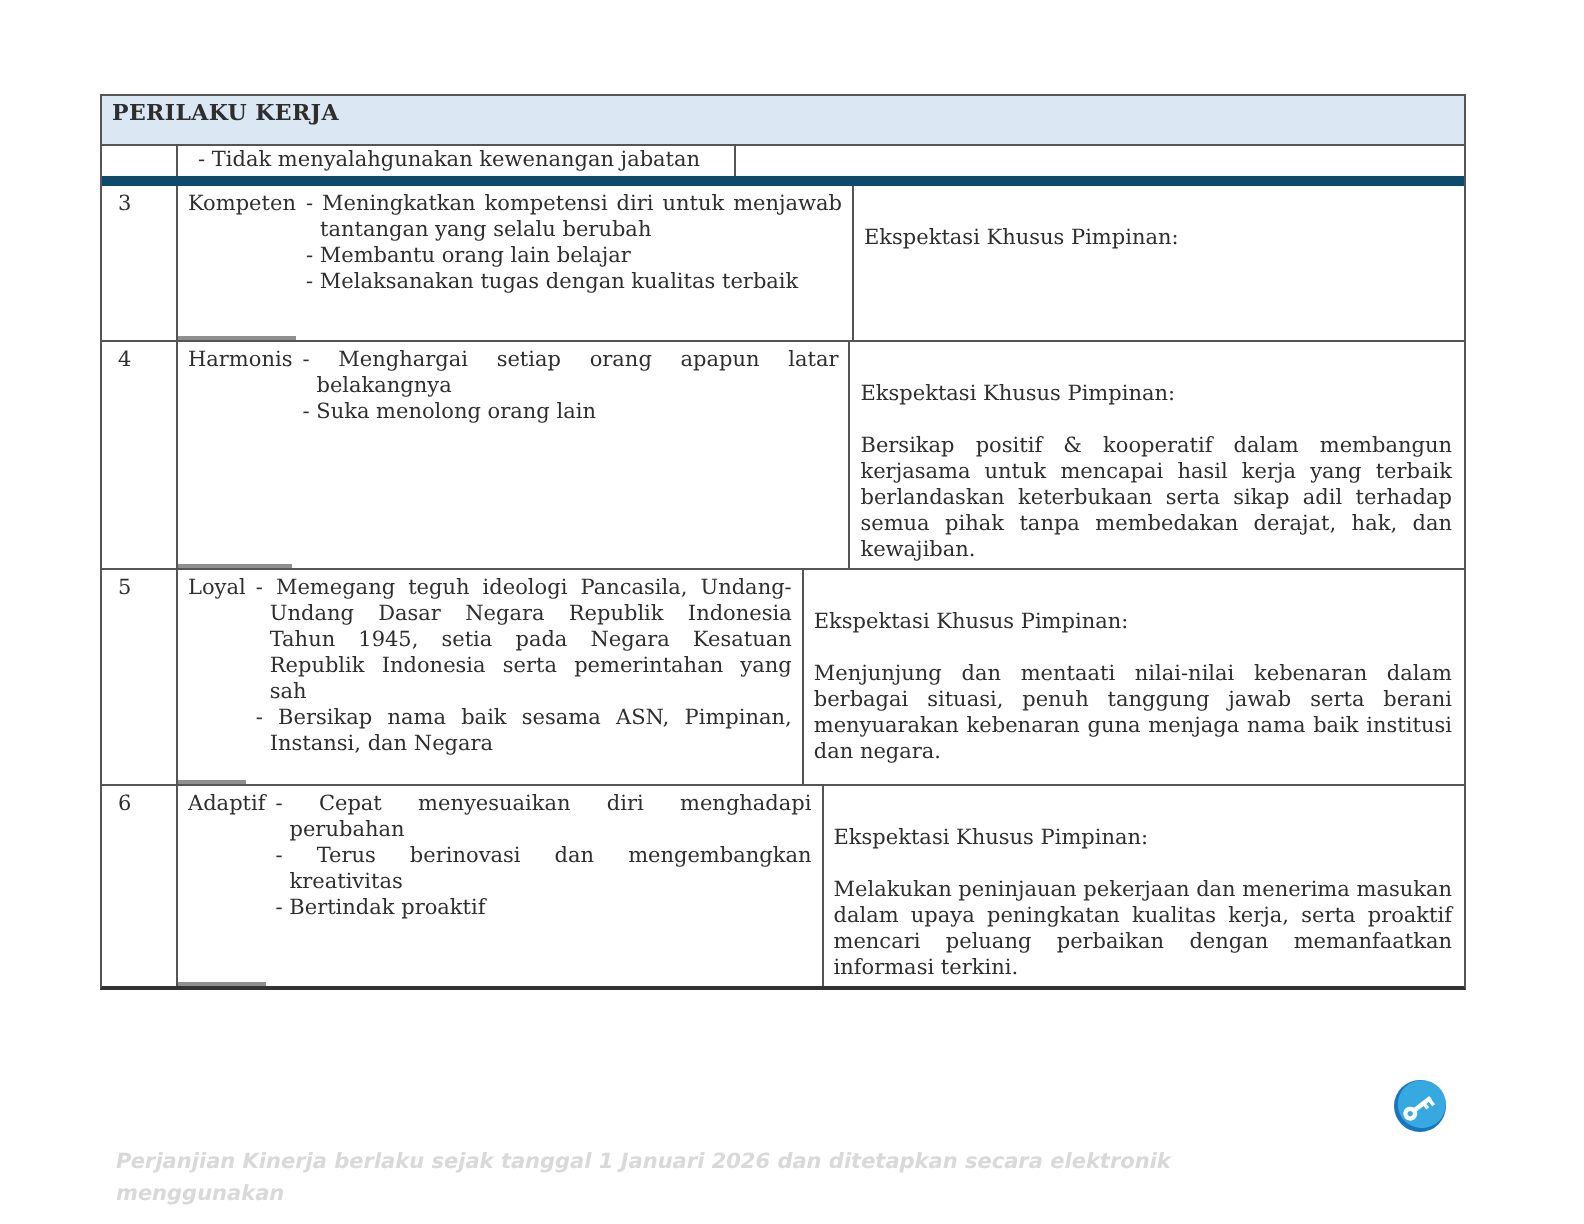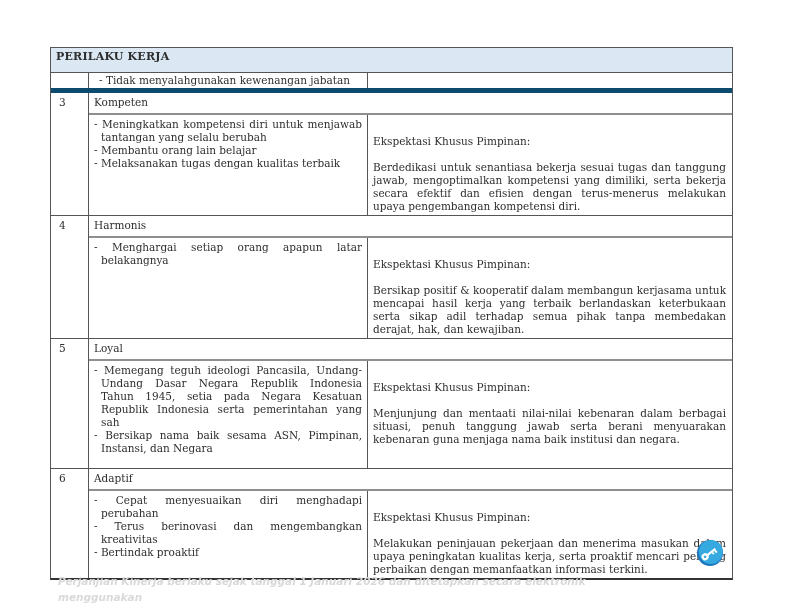--- a/index.html
+++ b/index.html
@@ -44,21 +44,21 @@
     padding: 1px 4px 1px 10px;
   }
   .carry-row .c-right { flex: 1; }
   .section { display: flex; }
   .section + .section { border-top: 1px solid #555; }
   .num-cell {
     flex: 0 0 38px;
     border-right: 1px solid #555;
     padding: 3px 0 0 8px;
   }
-  .sec-main { flex: 1; display: flex; flex-direction: column; }
+  .sec-main { flex: 1; display: flex; flex-direction: row; }
   .sec-title {
     min-height: 22px;
     border-bottom: 2px solid #8f8f8f;
     padding: 3px 0 0 5px;
   }
   .sec-content { display: flex; }
   .sec-content.h78  { min-height: 77px; }
   .sec-content.h108 { min-height: 107px; }
   .sec-content.h70  { min-height: 69px; }
   .behaviors {
@@ -120,33 +120,33 @@
       <div class="sec-main">
         <div class="sec-title">Kompeten</div>
         <div class="sec-content h78">
           <div class="behaviors">
             <div class="behavior">- Meningkatkan kompetensi diri untuk menjawab tantangan yang selalu berubah</div>
             <div class="behavior">- Membantu orang lain belajar</div>
             <div class="behavior">- Melaksanakan tugas dengan kualitas terbaik</div>
           </div>
           <div class="expect">
             <div class="expect-label">Ekspektasi Khusus Pimpinan:</div>
-            <div class="expect-text">Berdedikasi untuk senantiasa bekerja sesuai tugas dan tanggung jawab, mengoptimalkan kompetensi yang dimiliki, serta bekerja secara efektif dan efisien dengan terus-menerus melakukan upaya pengembangan kompetensi diri.</div>
           </div>
         </div>
       </div>
     </div>
 
     <div class="section">
       <div class="num-cell">4</div>
       <div class="sec-main">
         <div class="sec-title">Harmonis</div>
         <div class="sec-content h78">
           <div class="behaviors">
             <div class="behavior">- Menghargai setiap orang apapun latar belakangnya</div>
+            <div class="behavior">- Suka menolong orang lain</div>
           </div>
           <div class="expect">
             <div class="expect-label">Ekspektasi Khusus Pimpinan:</div>
             <div class="expect-text">Bersikap positif &amp; kooperatif dalam membangun kerjasama untuk mencapai hasil kerja yang terbaik berlandaskan keterbukaan serta sikap adil terhadap semua pihak tanpa membedakan derajat, hak, dan kewajiban.</div>
           </div>
         </div>
       </div>
     </div>
 
     <div class="section">

